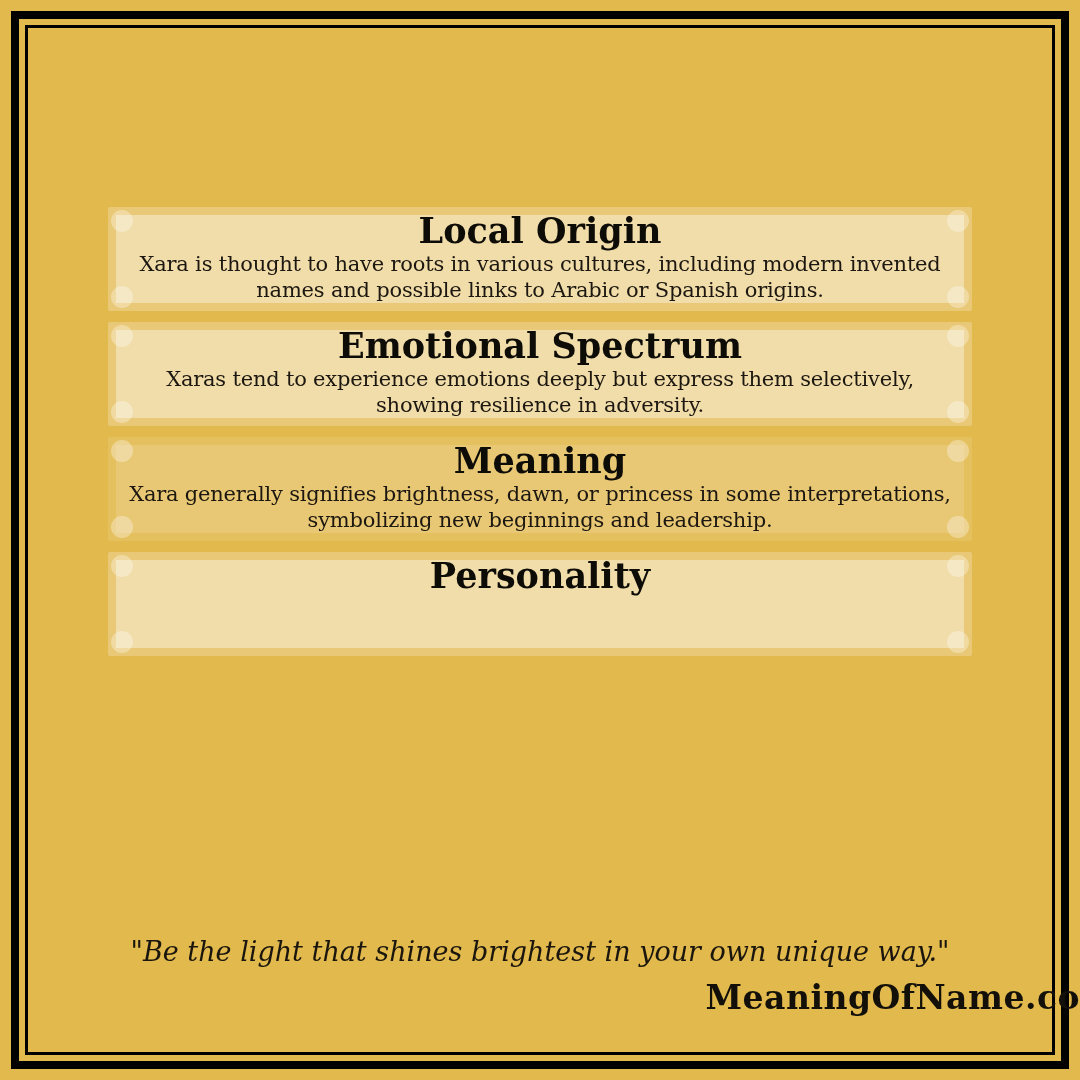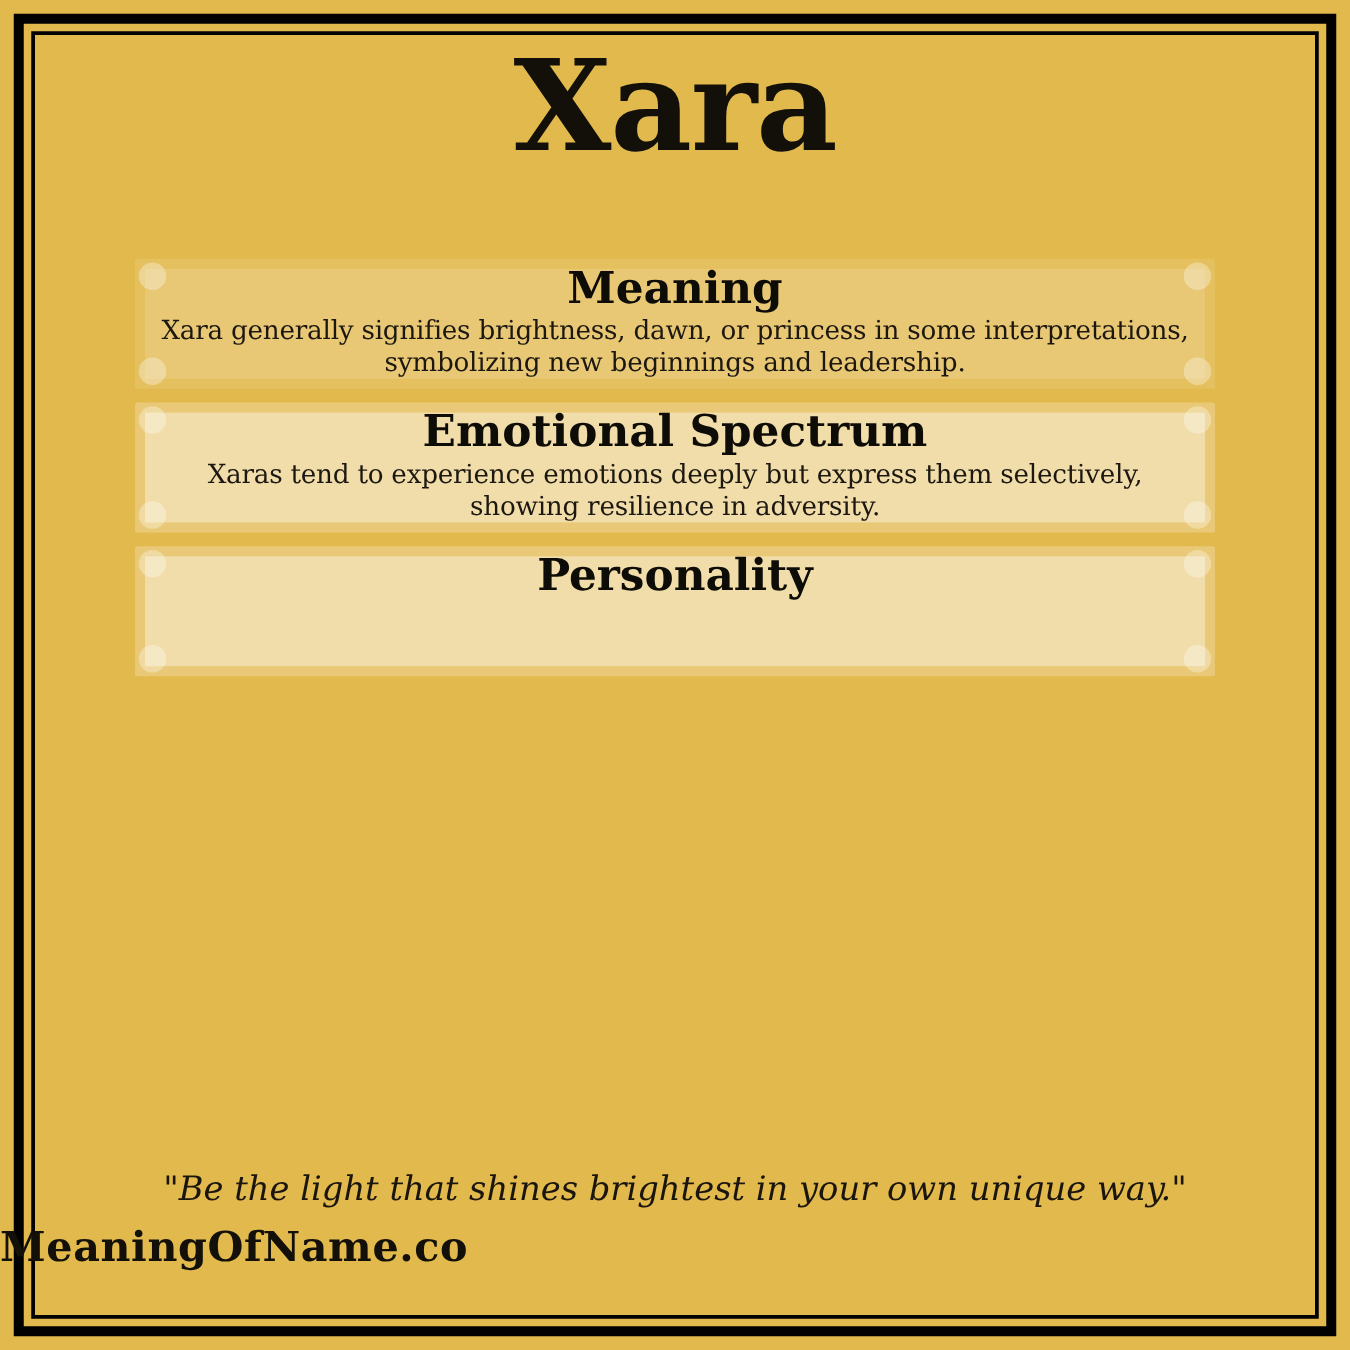--- a/index.html
+++ b/index.html
@@ -93,56 +93,63 @@
     position: absolute; top: 936px; left: 0;
     width: 100%;
     text-align: center;
     font-style: italic;
     font-size: 27px;
     color: #1a150d;
   }
   .brand {
     position: absolute; top: 978px; left: 0;
     width: 100%;
-    text-align: left;
+    text-align: right;
     font-weight: 700;
     font-size: 33px;
     letter-spacing: 0.5px;
     color: #121008;
   }
 </style>
 </head>
 <body>
 
 <div class="page">
 
   <div class="frame-outer"></div>
   <div class="frame-inner"></div>
 
-  <h1 class="title">Xara</h1>
 
   <div class="cards">
 
-
-    <article class="card card--dark">
+    <article class="card card--light">
       <span class="rivet rivet--tl"></span>
       <span class="rivet rivet--tr"></span>
       <span class="rivet rivet--bl"></span>
       <span class="rivet rivet--br"></span>
-      <h2 class="card-title">Meaning</h2>
-      <p class="card-desc">Xara generally signifies brightness, dawn, or princess in some interpretations, symbolizing new beginnings and leadership.</p>
+      <h2 class="card-title">Local Origin</h2>
+      <p class="card-desc">Xara is thought to have roots in various cultures, including modern invented names and possible links to Arabic or Spanish origins.</p>
     </article>
 
     <article class="card card--light">
       <span class="rivet rivet--tl"></span>
       <span class="rivet rivet--tr"></span>
       <span class="rivet rivet--bl"></span>
       <span class="rivet rivet--br"></span>
       <h2 class="card-title">Emotional Spectrum</h2>
       <p class="card-desc">Xaras tend to experience emotions deeply but express them selectively, showing resilience in adversity.</p>
+    </article>
+
+    <article class="card card--dark">
+      <span class="rivet rivet--tl"></span>
+      <span class="rivet rivet--tr"></span>
+      <span class="rivet rivet--bl"></span>
+      <span class="rivet rivet--br"></span>
+      <h2 class="card-title">Meaning</h2>
+      <p class="card-desc">Xara generally signifies brightness, dawn, or princess in some interpretations, symbolizing new beginnings and leadership.</p>
     </article>
 
 
     <article class="card card--light">
       <span class="rivet rivet--tl"></span>
       <span class="rivet rivet--tr"></span>
       <span class="rivet rivet--bl"></span>
       <span class="rivet rivet--br"></span>
       <h2 class="card-title">Personality</h2>
     </article>

